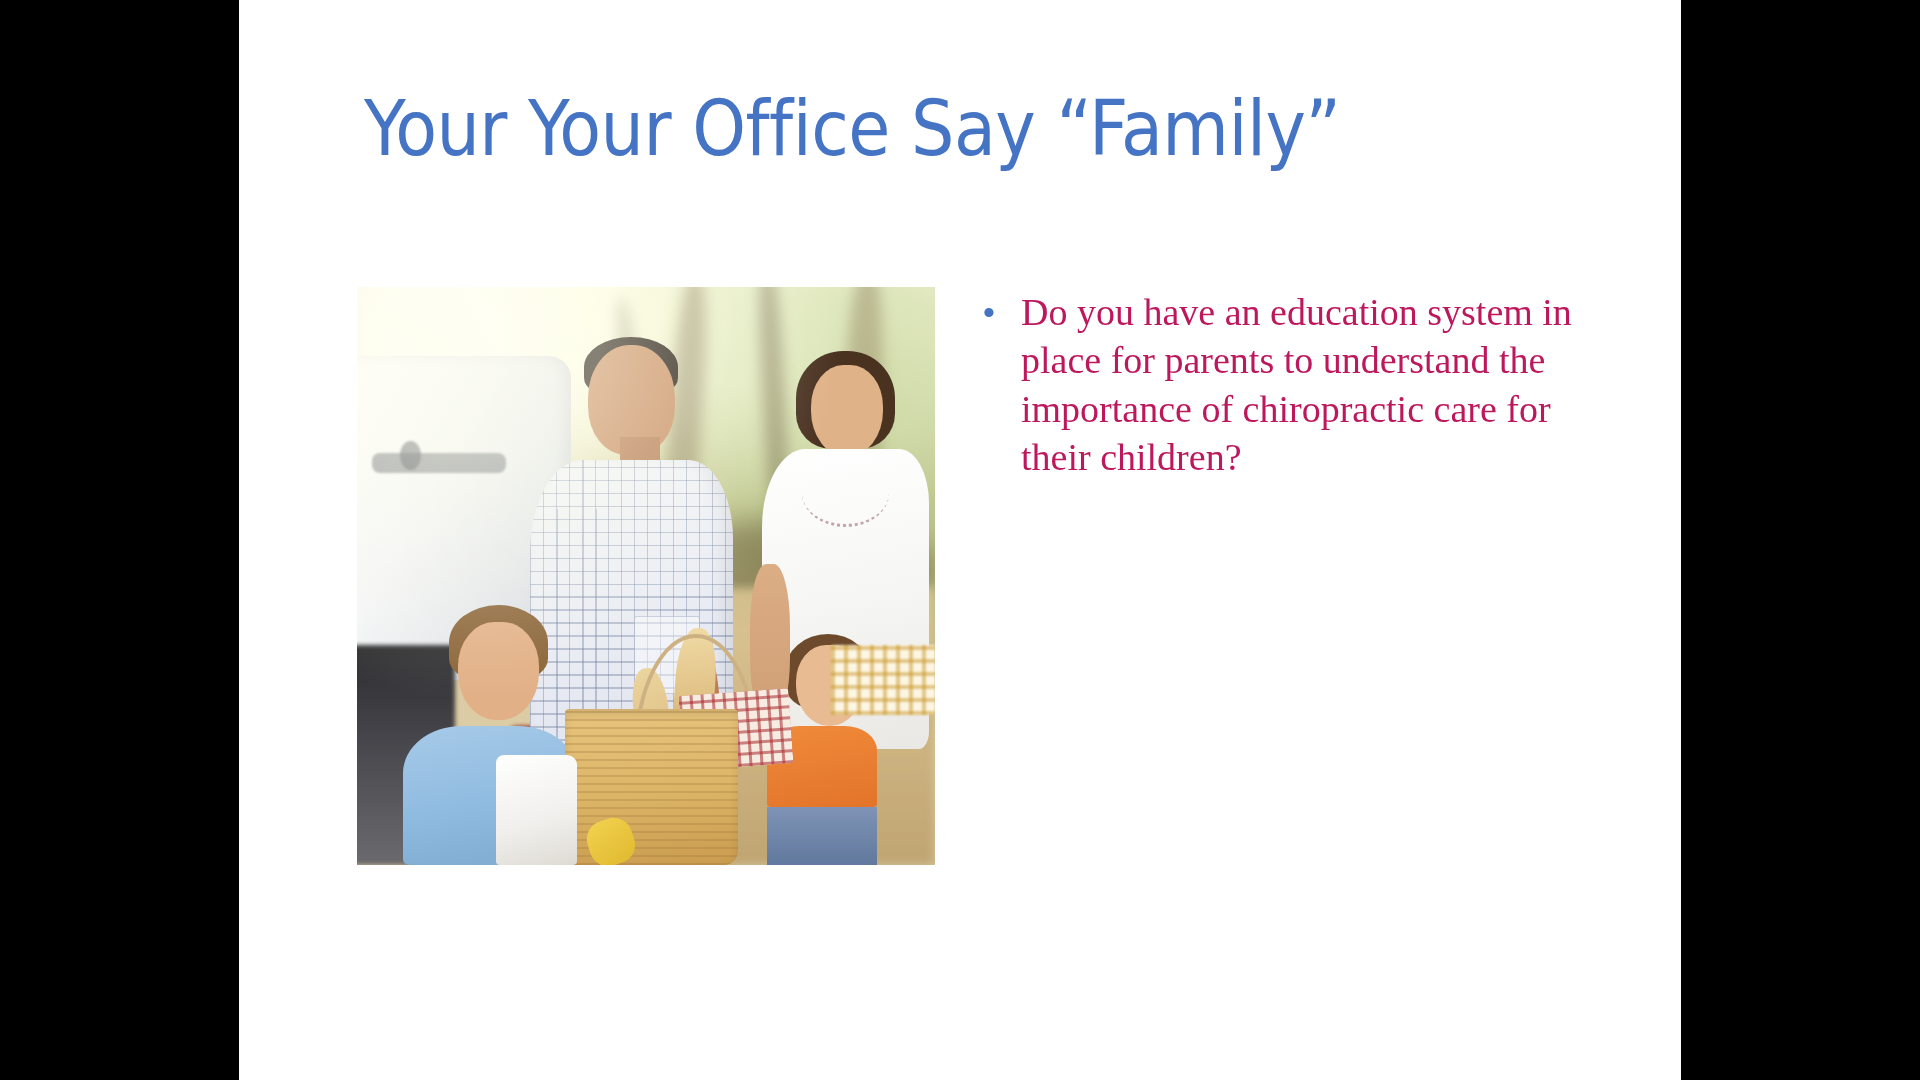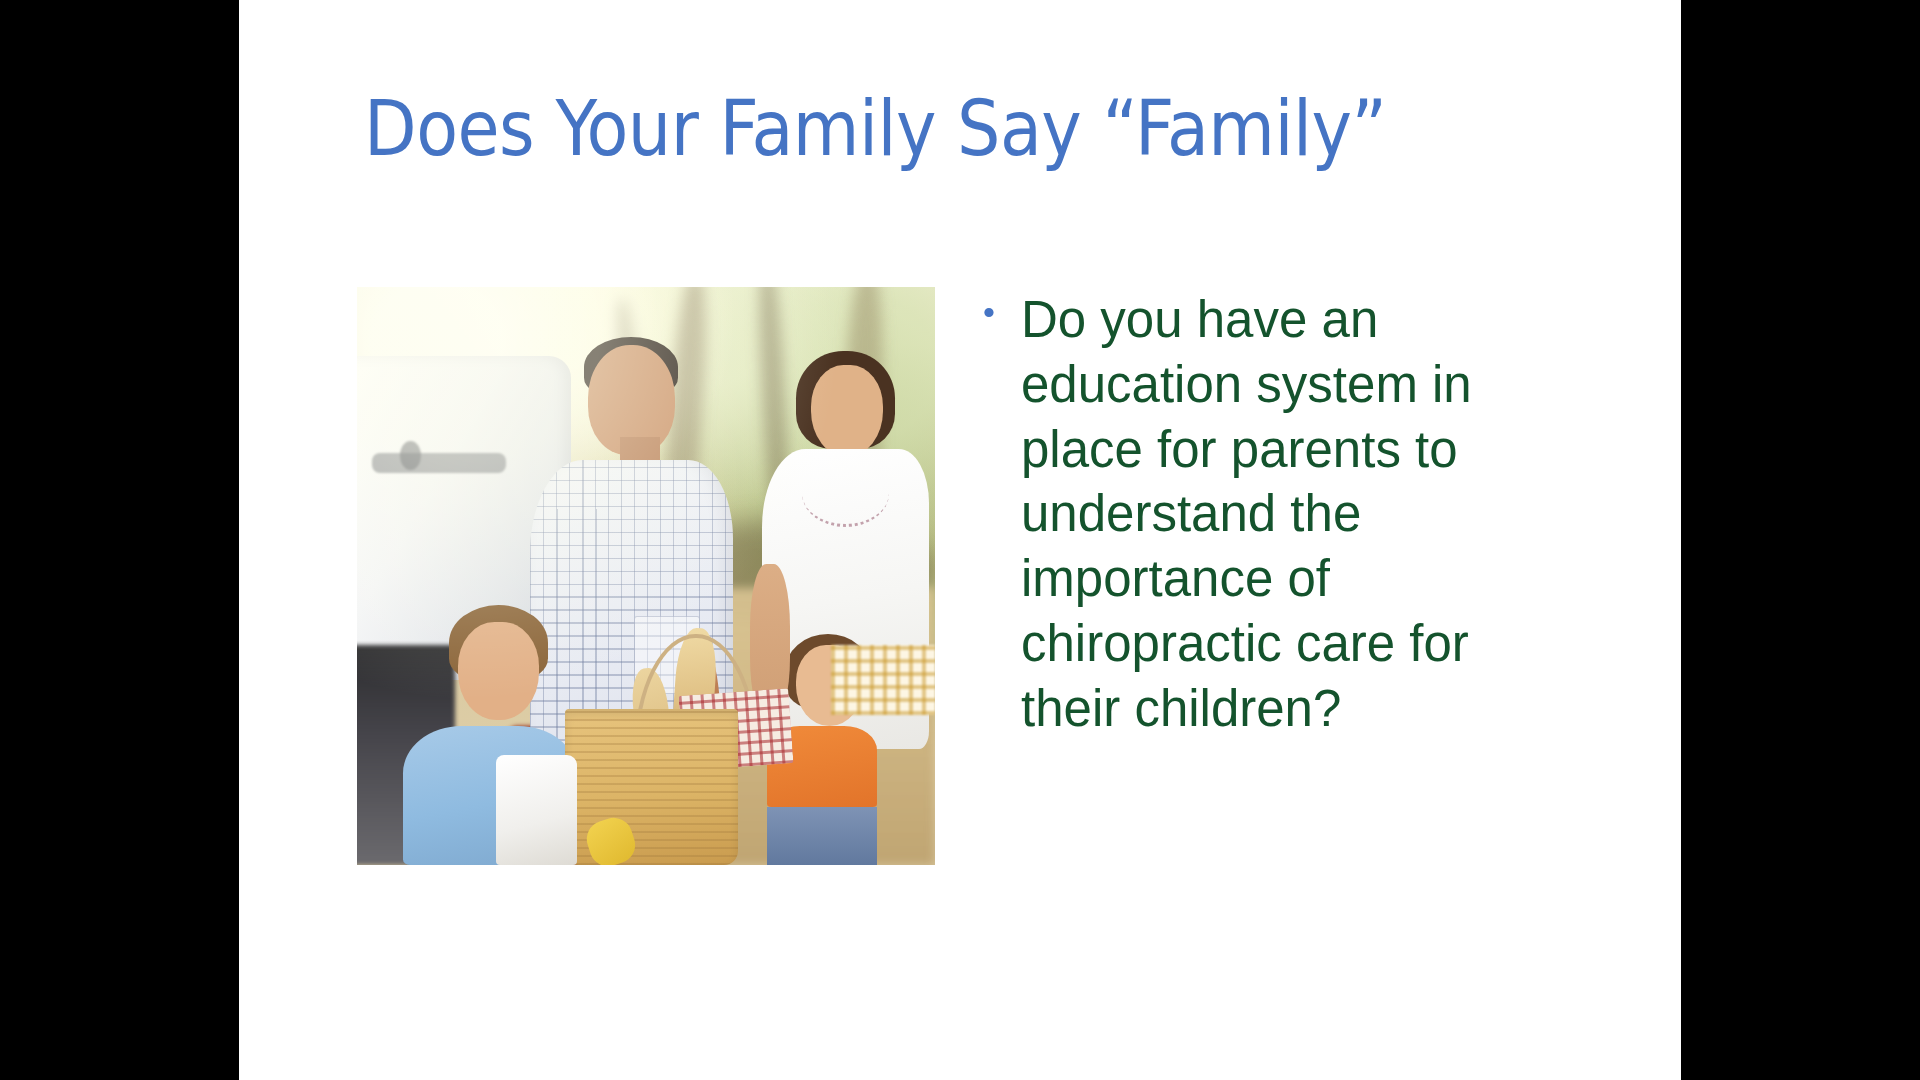--- a/index.html
+++ b/index.html
@@ -467,38 +467,38 @@
     flex: 0 0 auto;
     width: 38px;
     font-size: 34px;
     line-height: 1.42;
     color: #4574C4;
     text-align: left;
     padding-left: 4px;
   }
   .bullet-text {
     flex: 1 1 auto;
-    font-family: Liberation Sans, sans-serif;
-    font-size: 51px;
+    font-family: Liberation Serif, serif;
+    font-size: 38px;
     line-height: 1.27;
     font-weight: 400;
-    color: #14532d;
+    color: #be185d;
   }
 </style>
 </head>
 <body>
 
 <div class="viewport">
 
   <div class="pillar pillar-left"></div>
   <div class="pillar pillar-right"></div>
 
   <div class="slide">
 
-    <div class="slide-title">Does Your Family Say “Family”</div>
+    <div class="slide-title">Your Your Office Say “Family”</div>
 
     <div class="photo-frame">
       <div class="photo">
         <div class="trunk t1"></div>
         <div class="trunk t2"></div>
         <div class="trunk t3"></div>
         <div class="trunk t4"></div>
         <div class="shrub"></div>
         <div class="ground"></div>
 

